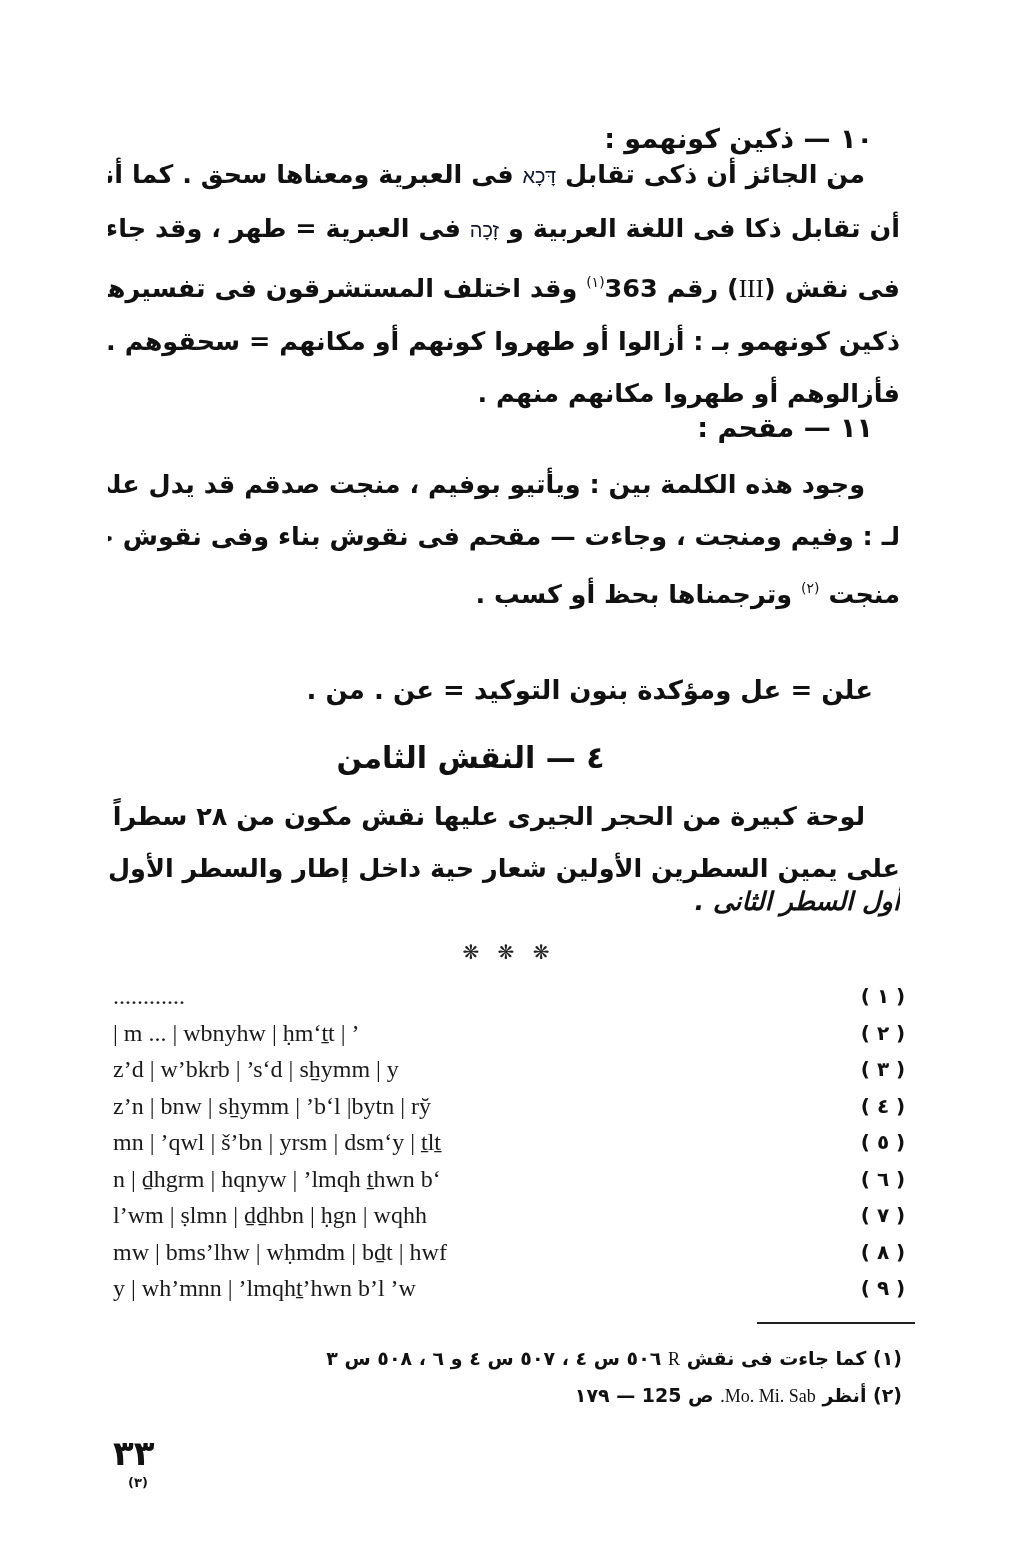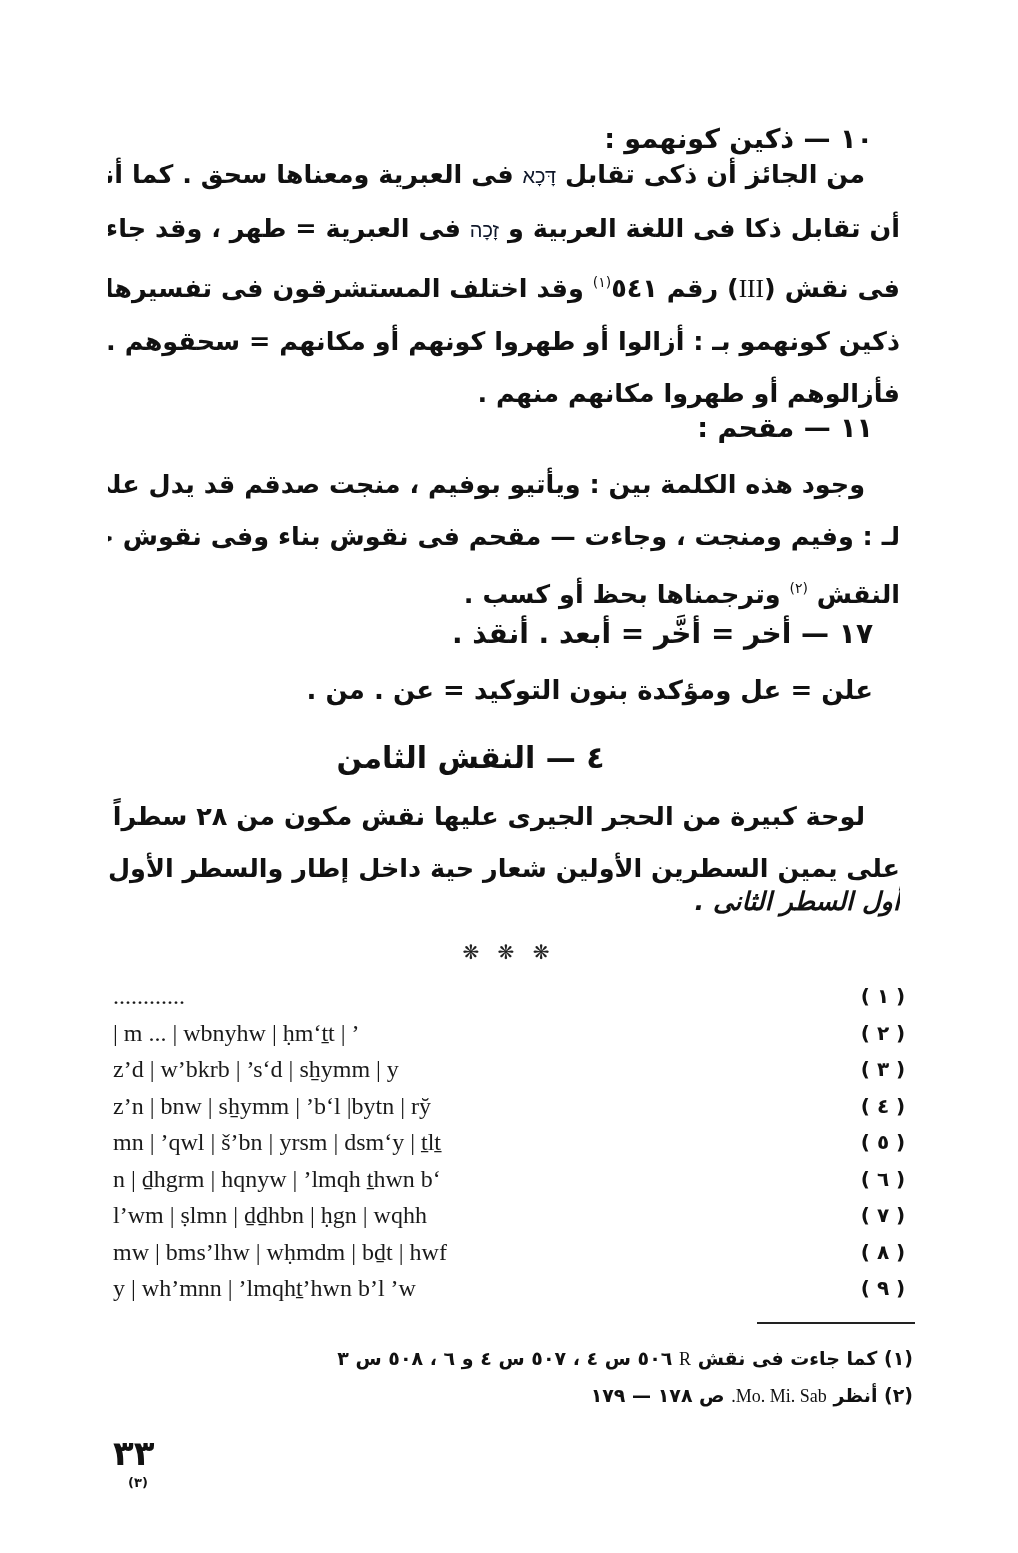--- a/index.html
+++ b/index.html
@@ -47,54 +47,53 @@
   .tl-num {
     position: absolute; right: 0; top: 0; width: 60px;
     direction: rtl; text-align: center;
     font-family: "DejaVu Sans", sans-serif; font-weight: bold; font-size: 20px; line-height: 32px;
   }
   .fn-rule {
     position: absolute; left: 757px; top: 1322px; width: 158px; height: 0;
     border-top: 2px solid #222;
   }
   .footnotes {
-    position: absolute; right: 105px; top: 1340px; width: 680px;
+    position: absolute; right: 116px; top: 1340px; width: 680px;
     direction: rtl; text-align: right; font-size: 19px; line-height: 36px; font-weight: bold;
   }
   .footnotes .lat { font-size: 18px; }
   .page-num {
     position: absolute; left: 113px; top: 1435px; font-size: 34px; font-weight: bold;
     direction: rtl; line-height: 36px;
   }
   .sig {
     position: absolute; left: 128px; top: 1475px; font-size: 13px; direction: rtl; font-weight: bold;
   }
 </style>
 </head>
 <body>
 
 <div class="page">
 
   <div class="entry-head ar" style="top:92px;margin-top:29px;">١٠ — ذكين كونهمو :</div>
   <div class="para ar" style="top:148px;" id="p10">
       <span class="line" style="padding-right: 35px;"><span>من الجائز أن ذكى تقابل </span><span class="heb">דָּכָא</span><span> فى العبرية ومعناها سحق . كما أنها من الجائز</span></span>
       <span class="line"><span>أن تقابل ذكا فى اللغة العربية و </span><span class="heb">זָכָה</span><span> فى العبرية = طهر ، وقد جاءت ذكى من قبل</span></span>
-      <span class="line"><span>فى نقش (</span><span class="lat">III</span><span>) رقم ٥٤١</span><sup class="fn">(١)</sup><span> وقد اختلف المستشرقون فى تفسيرها ومن الجائز أن نترجم</span></span>
+      <span class="line"><span>فى نقش (</span><span class="lat">III</span><span>) رقم 363</span><sup class="fn">(١)</sup><span> وقد اختلف المستشرقون فى تفسيرها ومن الجائز أن نترجم</span></span>
       <span class="line"><span>ذكين كونهمو بـ : أزالوا أو طهروا كونهم أو مكانهم = سحقوهم . قضوا عليهم</span></span>
       <span class="line"><span>فأزالوهم أو طهروا مكانهم منهم .</span></span>
     </div>
 
   <div class="entry-head ar" style="top:410px;">١١ — مقحم :</div>
   <div class="para ar" style="top:458px;" id="p11">
       <span class="line" style="padding-right: 35px;"><span>وجود هذه الكلمة بين : ويأتيو بوفيم ، منجت صدقم قد يدل على أنها مرادفة</span></span>
       <span class="line"><span>لـ : وفيم ومنجت ، وجاءت — مقحم فى نقوش بناء وفى نقوش حربية كما فى هذا</span></span>
-      <span class="line"><span>النقش </span><sup class="fn">(٢)</sup><span> وترجمناها بحظ أو كسب .</span></span>
+      <span class="line"><span>منجت </span><sup class="fn">(٢)</sup><span> وترجمناها بحظ أو كسب .</span></span>
     </div>
 
-  <div class="entry-head ar" style="top:616px; font-size:28px;">١٧ — أخر = أخَّر = أبعد . أنقذ .</div>
   <div class="entry-head ar" style="top:672px; font-size:26px;">علن = عل ومؤكدة بنون التوكيد = عن . من .</div>
 
   <div class="center-head" style="top:738px;">٤ — النقش الثامن</div>
 
   <div class="para ar" style="top:790px; line-height:52px;">
     <span class="line" style="padding-right:35px;">لوحة كبيرة من الحجر الجيرى عليها نقش مكون من ٢٨ سطراً ، ومرسوم</span>
     <span class="line">على يمين السطرين الأولين شعار حية داخل إطار والسطر الأول مكسور وكذلك</span>
     <span class="line" style="line-height:34px; margin-top:-10px;font-style:italic;">أول السطر الثانى .</span>
   </div>
 
@@ -135,18 +134,18 @@
       </div>
       <div class="tl-row">
         <span class="tl-text">y | wh’mnn | ’lmqhṯ’hwn b’l ’w</span>
         <span class="tl-num">( ٩ )</span>
       </div>
     </div>
 
   <div class="fn-rule"></div>
   <div class="footnotes" id="fns">
       <div><span>(١) كما جاءت فى نقش </span><span class="lat">R</span><span> ٥٠٦ س ٤ ، ٥٠٧ س ٤ و ٦ ، ٥٠٨ س ٣</span></div>
-      <div><span>(٢) أنظر </span><span class="lat">Mo. Mi. Sab.</span><span> ص ١٧٨ — ١٧٩</span></div>
+      <div><span>(٢) أنظر </span><span class="lat">Mo. Mi. Sab.</span><span> ص 125 — ١٧٩</span></div>
     </div>
 
   <div class="page-num">٣٣</div>
   <div class="sig">(٣)</div>
 </div>
 
 </body></html>

